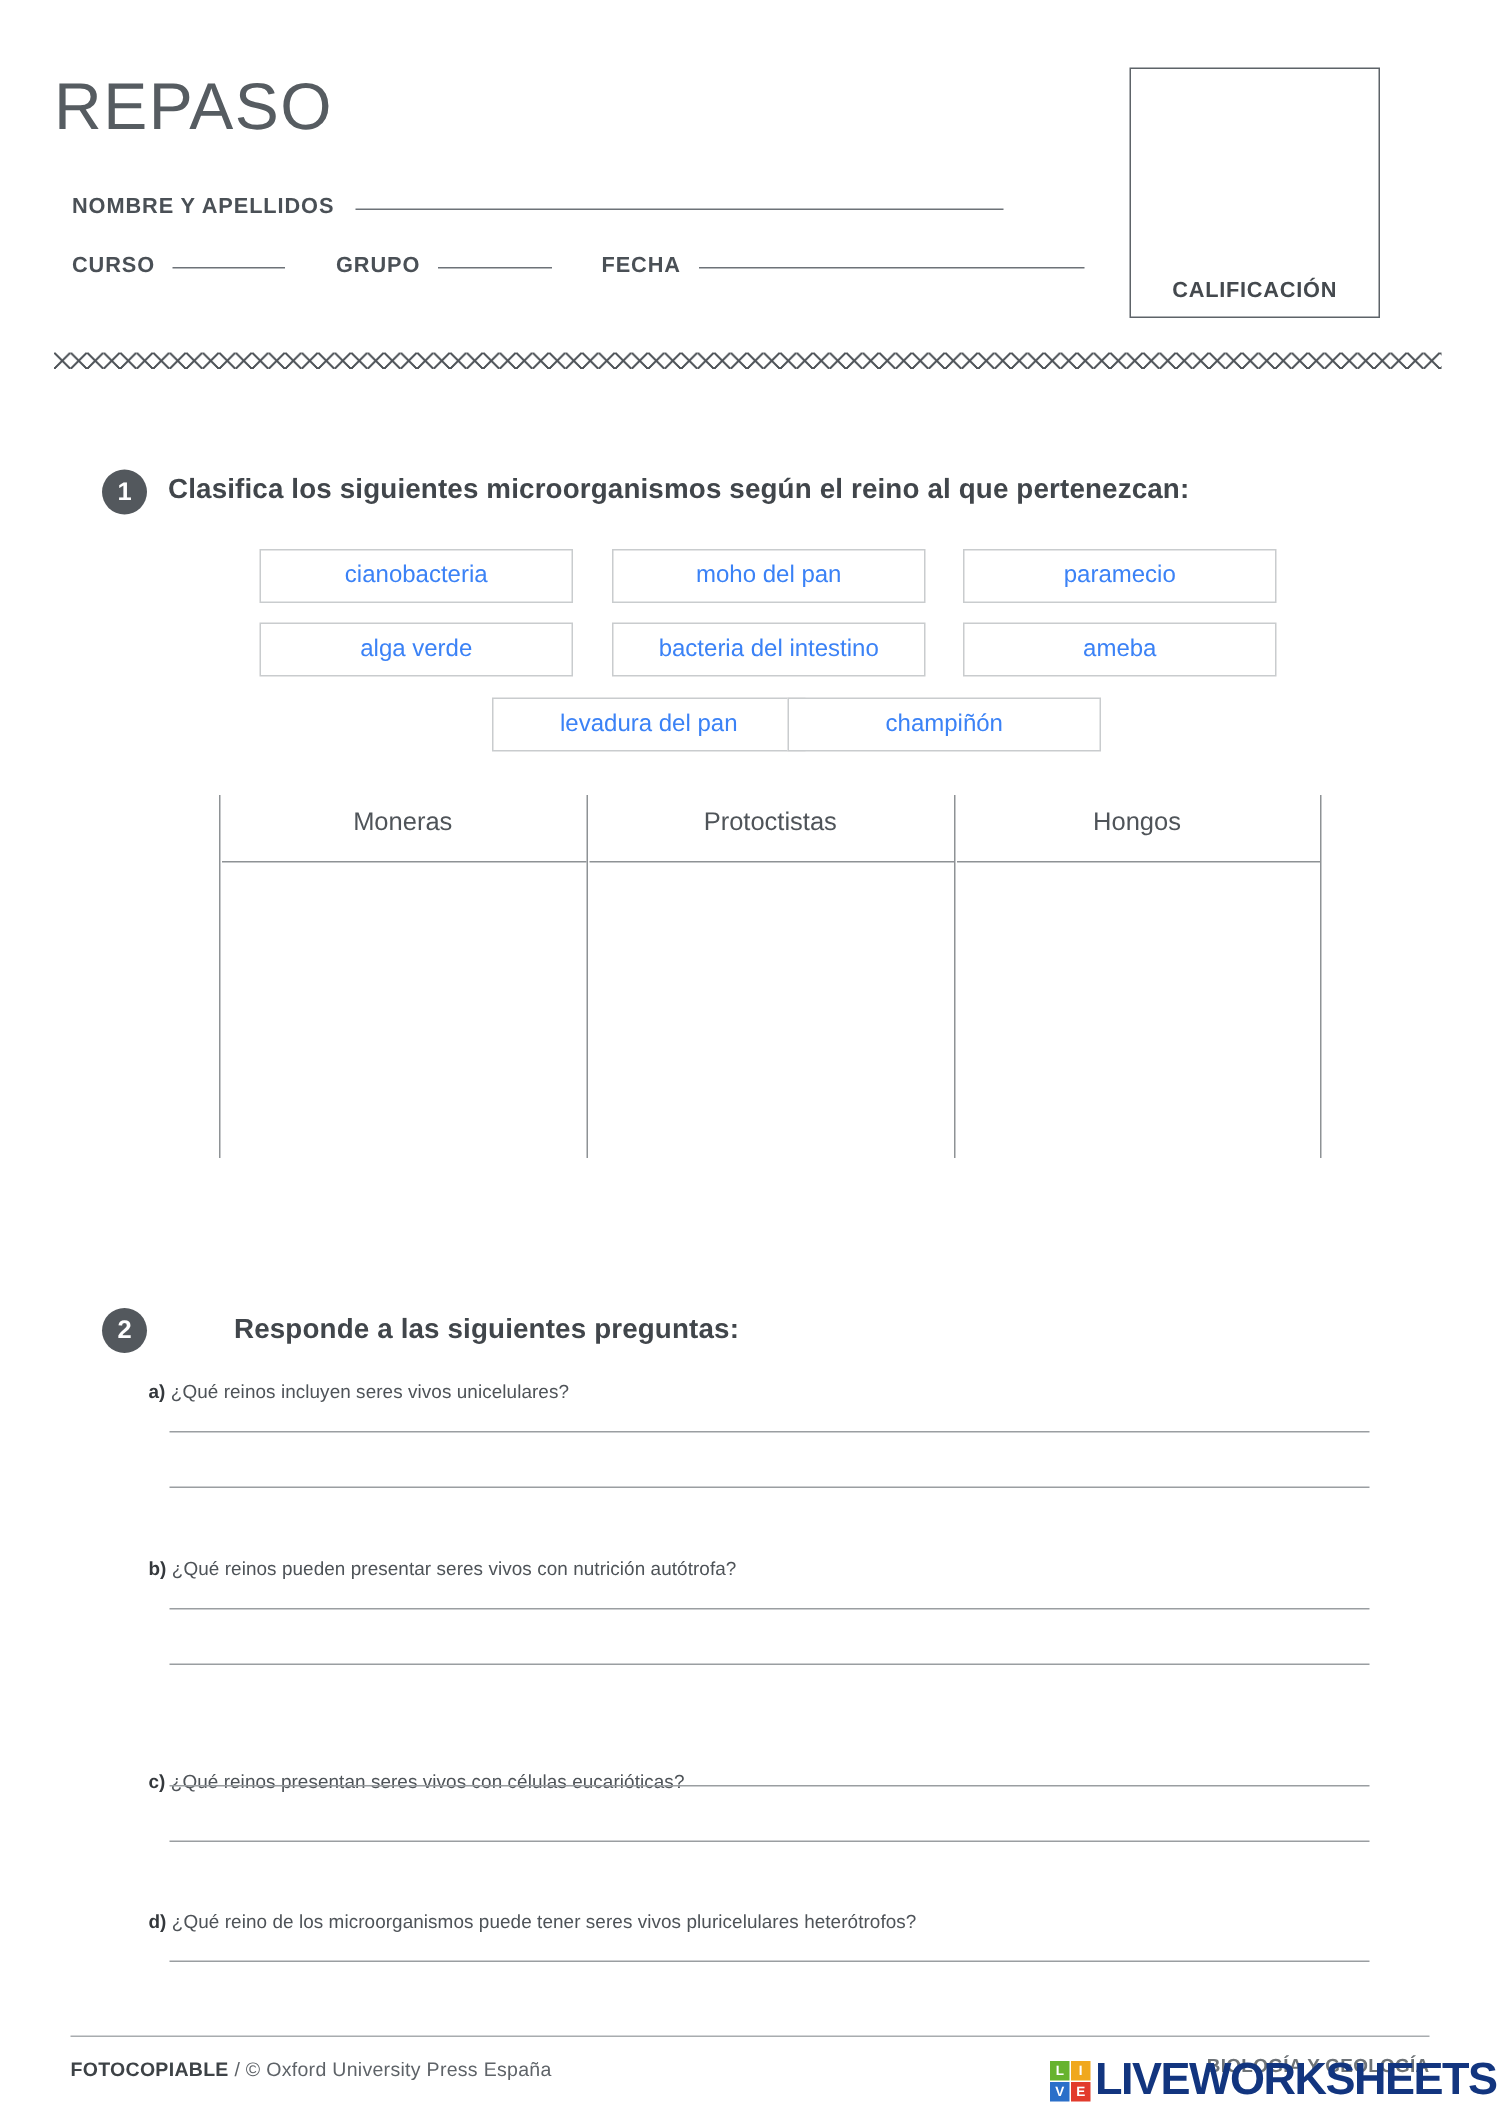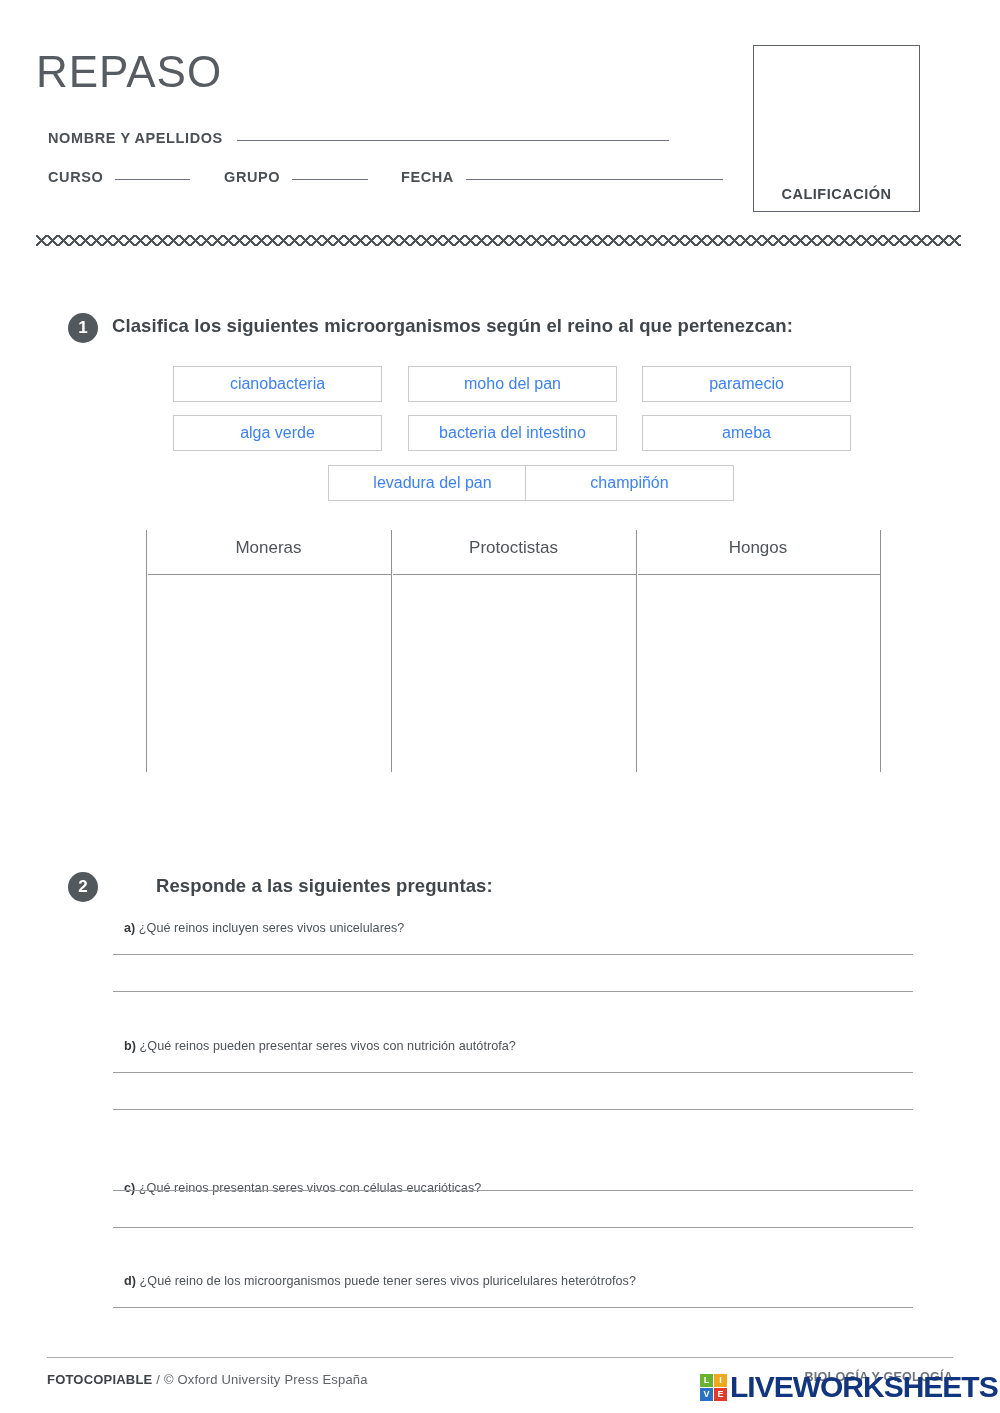--- a/index.html
+++ b/index.html
@@ -75,21 +75,21 @@
   .tbl{position:absolute;left:146px;top:530px;width:735px;height:242px;}
   .tbl .vline{position:absolute;top:0;bottom:0;width:1.2px;background:#8e9295;}
   .tbl .hline{position:absolute;height:1.2px;background:#8e9295;}
   .th{
     position:absolute;top:8px;text-align:center;
     font-size:17px;color:#4f5459;
   }
 
   
   .sub-q{
-    position:absolute;left:124px;font-size:12.6px;color:#4e5358;letter-spacing:.05px;
+    position:absolute;left:99px;font-size:12.6px;color:#4e5358;letter-spacing:.05px;
   }
   .sub-q b{font-weight:700;color:#34383c;}
   .ans-line{position:absolute;left:113px;width:800px;height:1.2px;background:#9a9ea1;}
 
   
   .foot-rule{position:absolute;left:47px;top:1357px;width:906px;height:1.2px;background:#a8acaf;}
   .foot-left{
     position:absolute;left:47px;top:1372px;font-size:13px;color:#5e6368;letter-spacing:.2px;
   }
   .foot-left b{font-weight:700;color:#3d4246;}

